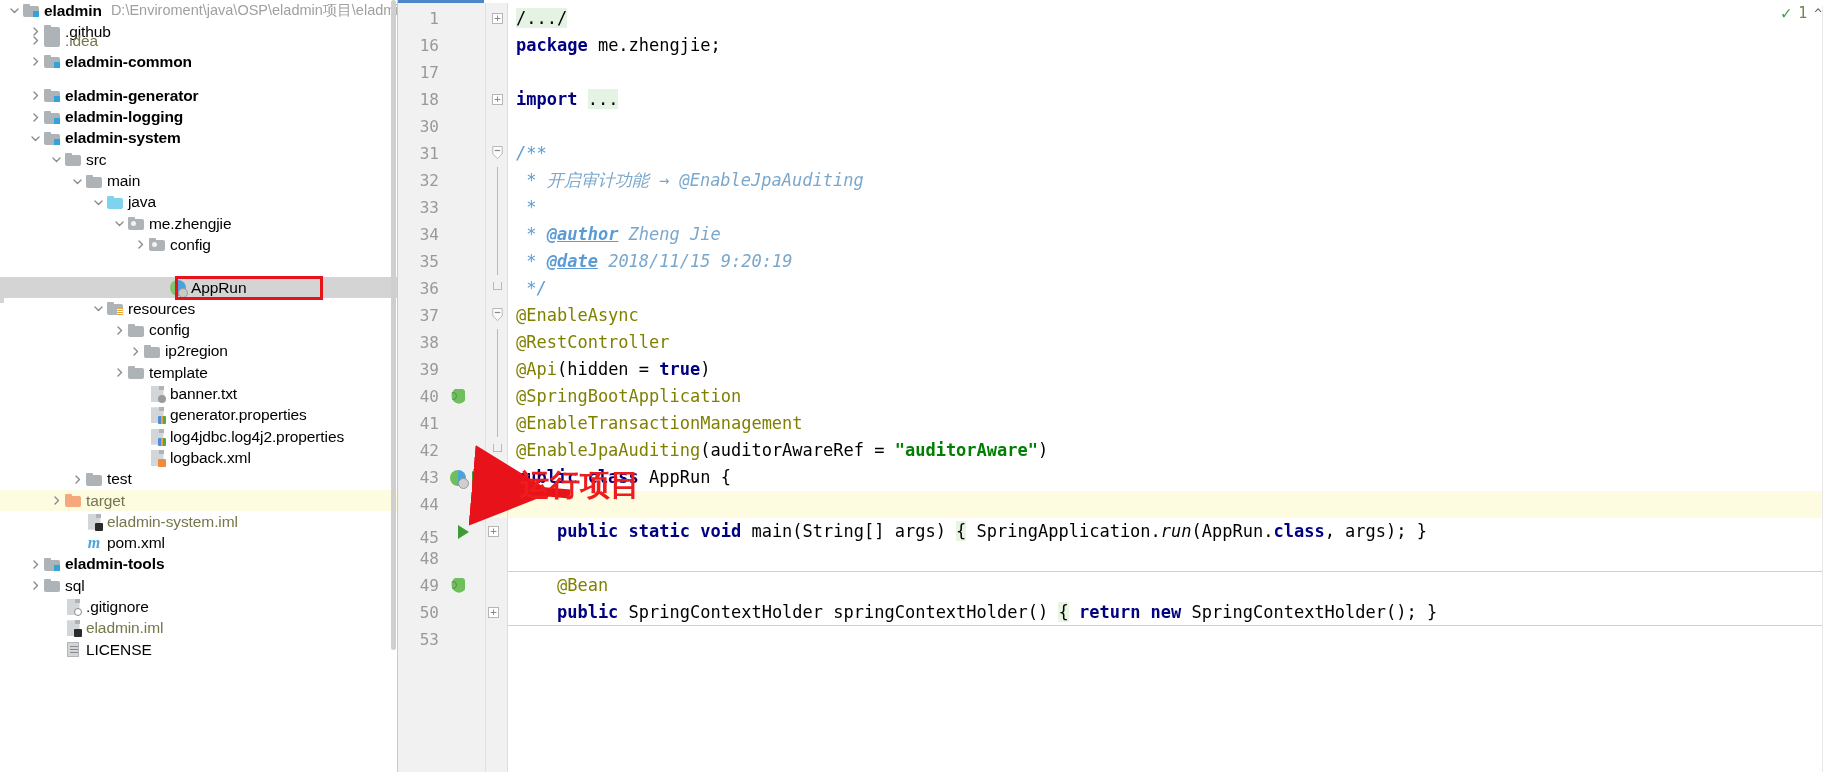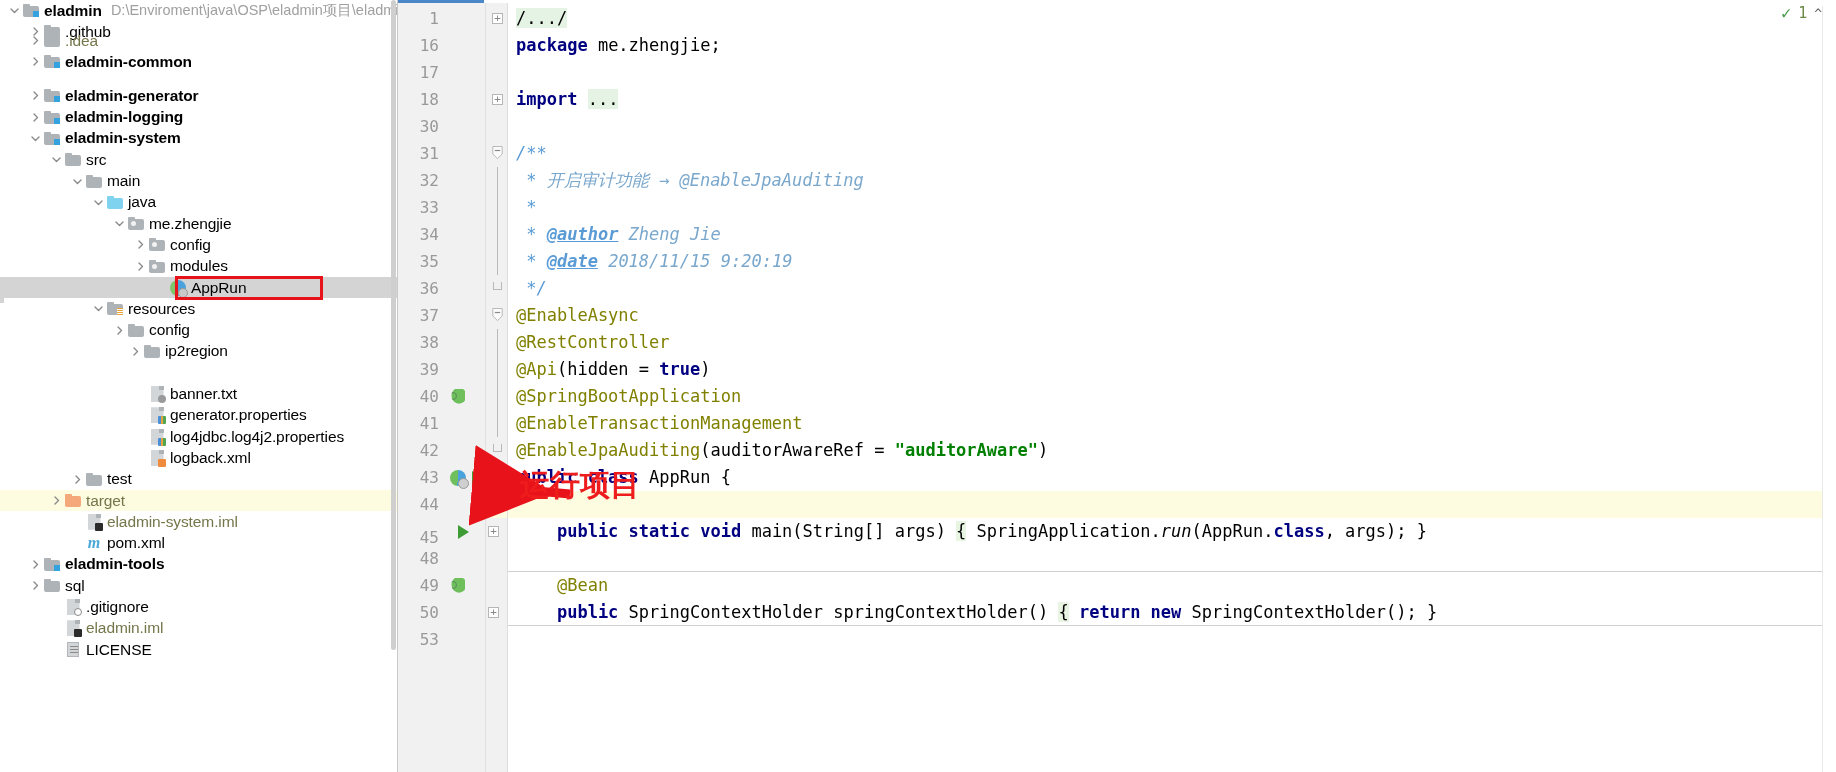--- a/index.html
+++ b/index.html
@@ -519,36 +519,20 @@
           </span>
           <span class="ico">
             <div class="fi">
               <span class="body"></span>
               <span class="tab"></span>
               <span class="pkg"></span>
             </div>
           </span>
           <span class="lbl">config</span>
         </div>
-        <div class="tree-row" style="position: absolute; left: 0px; right: 0px; top: 255.6px;">
-          <span style="display: inline-block; width: 132px; flex: 0 0 132px;"></span>
-          <span class="arrow">
-            <svg width="9" height="9" viewBox="0 0 9 9">
-              <path d="M3 1 L6.5 4.5 L3 8" fill="none" stroke="#8a8a8a" stroke-width="1.4" stroke-linecap="round" stroke-linejoin="round"></path>
-            </svg>
-          </span>
-          <span class="ico">
-            <div class="fi">
-              <span class="body"></span>
-              <span class="tab"></span>
-              <span class="pkg"></span>
-            </div>
-          </span>
-          <span class="lbl">modules</span>
-        </div>
         <div class="tree-row sel" style="position: absolute; left: 0px; right: 0px; top: 276.9px;">
           <span style="display: inline-block; width: 153px; flex: 0 0 153px;"></span>
           <span class="arrow"></span>
           <span class="ico">
             <div class="cls-icon"></div>
           </span>
           <span class="lbl">AppRun</span>
         </div>
         <div class="tree-row" style="position: absolute; left: 0px; right: 0px; top: 298.2px;">
           <span style="display: inline-block; width: 90px; flex: 0 0 90px;"></span>
@@ -588,20 +572,35 @@
               <path d="M3 1 L6.5 4.5 L3 8" fill="none" stroke="#8a8a8a" stroke-width="1.4" stroke-linecap="round" stroke-linejoin="round"></path>
             </svg>
           </span>
           <span class="ico">
             <div class="fi">
               <span class="body"></span>
               <span class="tab"></span>
             </div>
           </span>
           <span class="lbl">ip2region</span>
+        </div>
+        <div class="tree-row" style="position: absolute; left: 0px; right: 0px; top: 362.1px;">
+          <span style="display: inline-block; width: 111px; flex: 0 0 111px;"></span>
+          <span class="arrow">
+            <svg width="9" height="9" viewBox="0 0 9 9">
+              <path d="M3 1 L6.5 4.5 L3 8" fill="none" stroke="#8a8a8a" stroke-width="1.4" stroke-linecap="round" stroke-linejoin="round"></path>
+            </svg>
+          </span>
+          <span class="ico">
+            <div class="fi">
+              <span class="body"></span>
+              <span class="tab"></span>
+            </div>
+          </span>
+          <span class="lbl">template</span>
         </div>
         <div class="tree-row" style="position: absolute; left: 0px; right: 0px; top: 383.4px;">
           <span style="display: inline-block; width: 132px; flex: 0 0 132px;"></span>
           <span class="arrow"></span>
           <span class="ico">
             <div class="doc">
               <span class="page"></span>
               <span class="corner"></span>
               <span class="badge txt"></span>
             </div>

